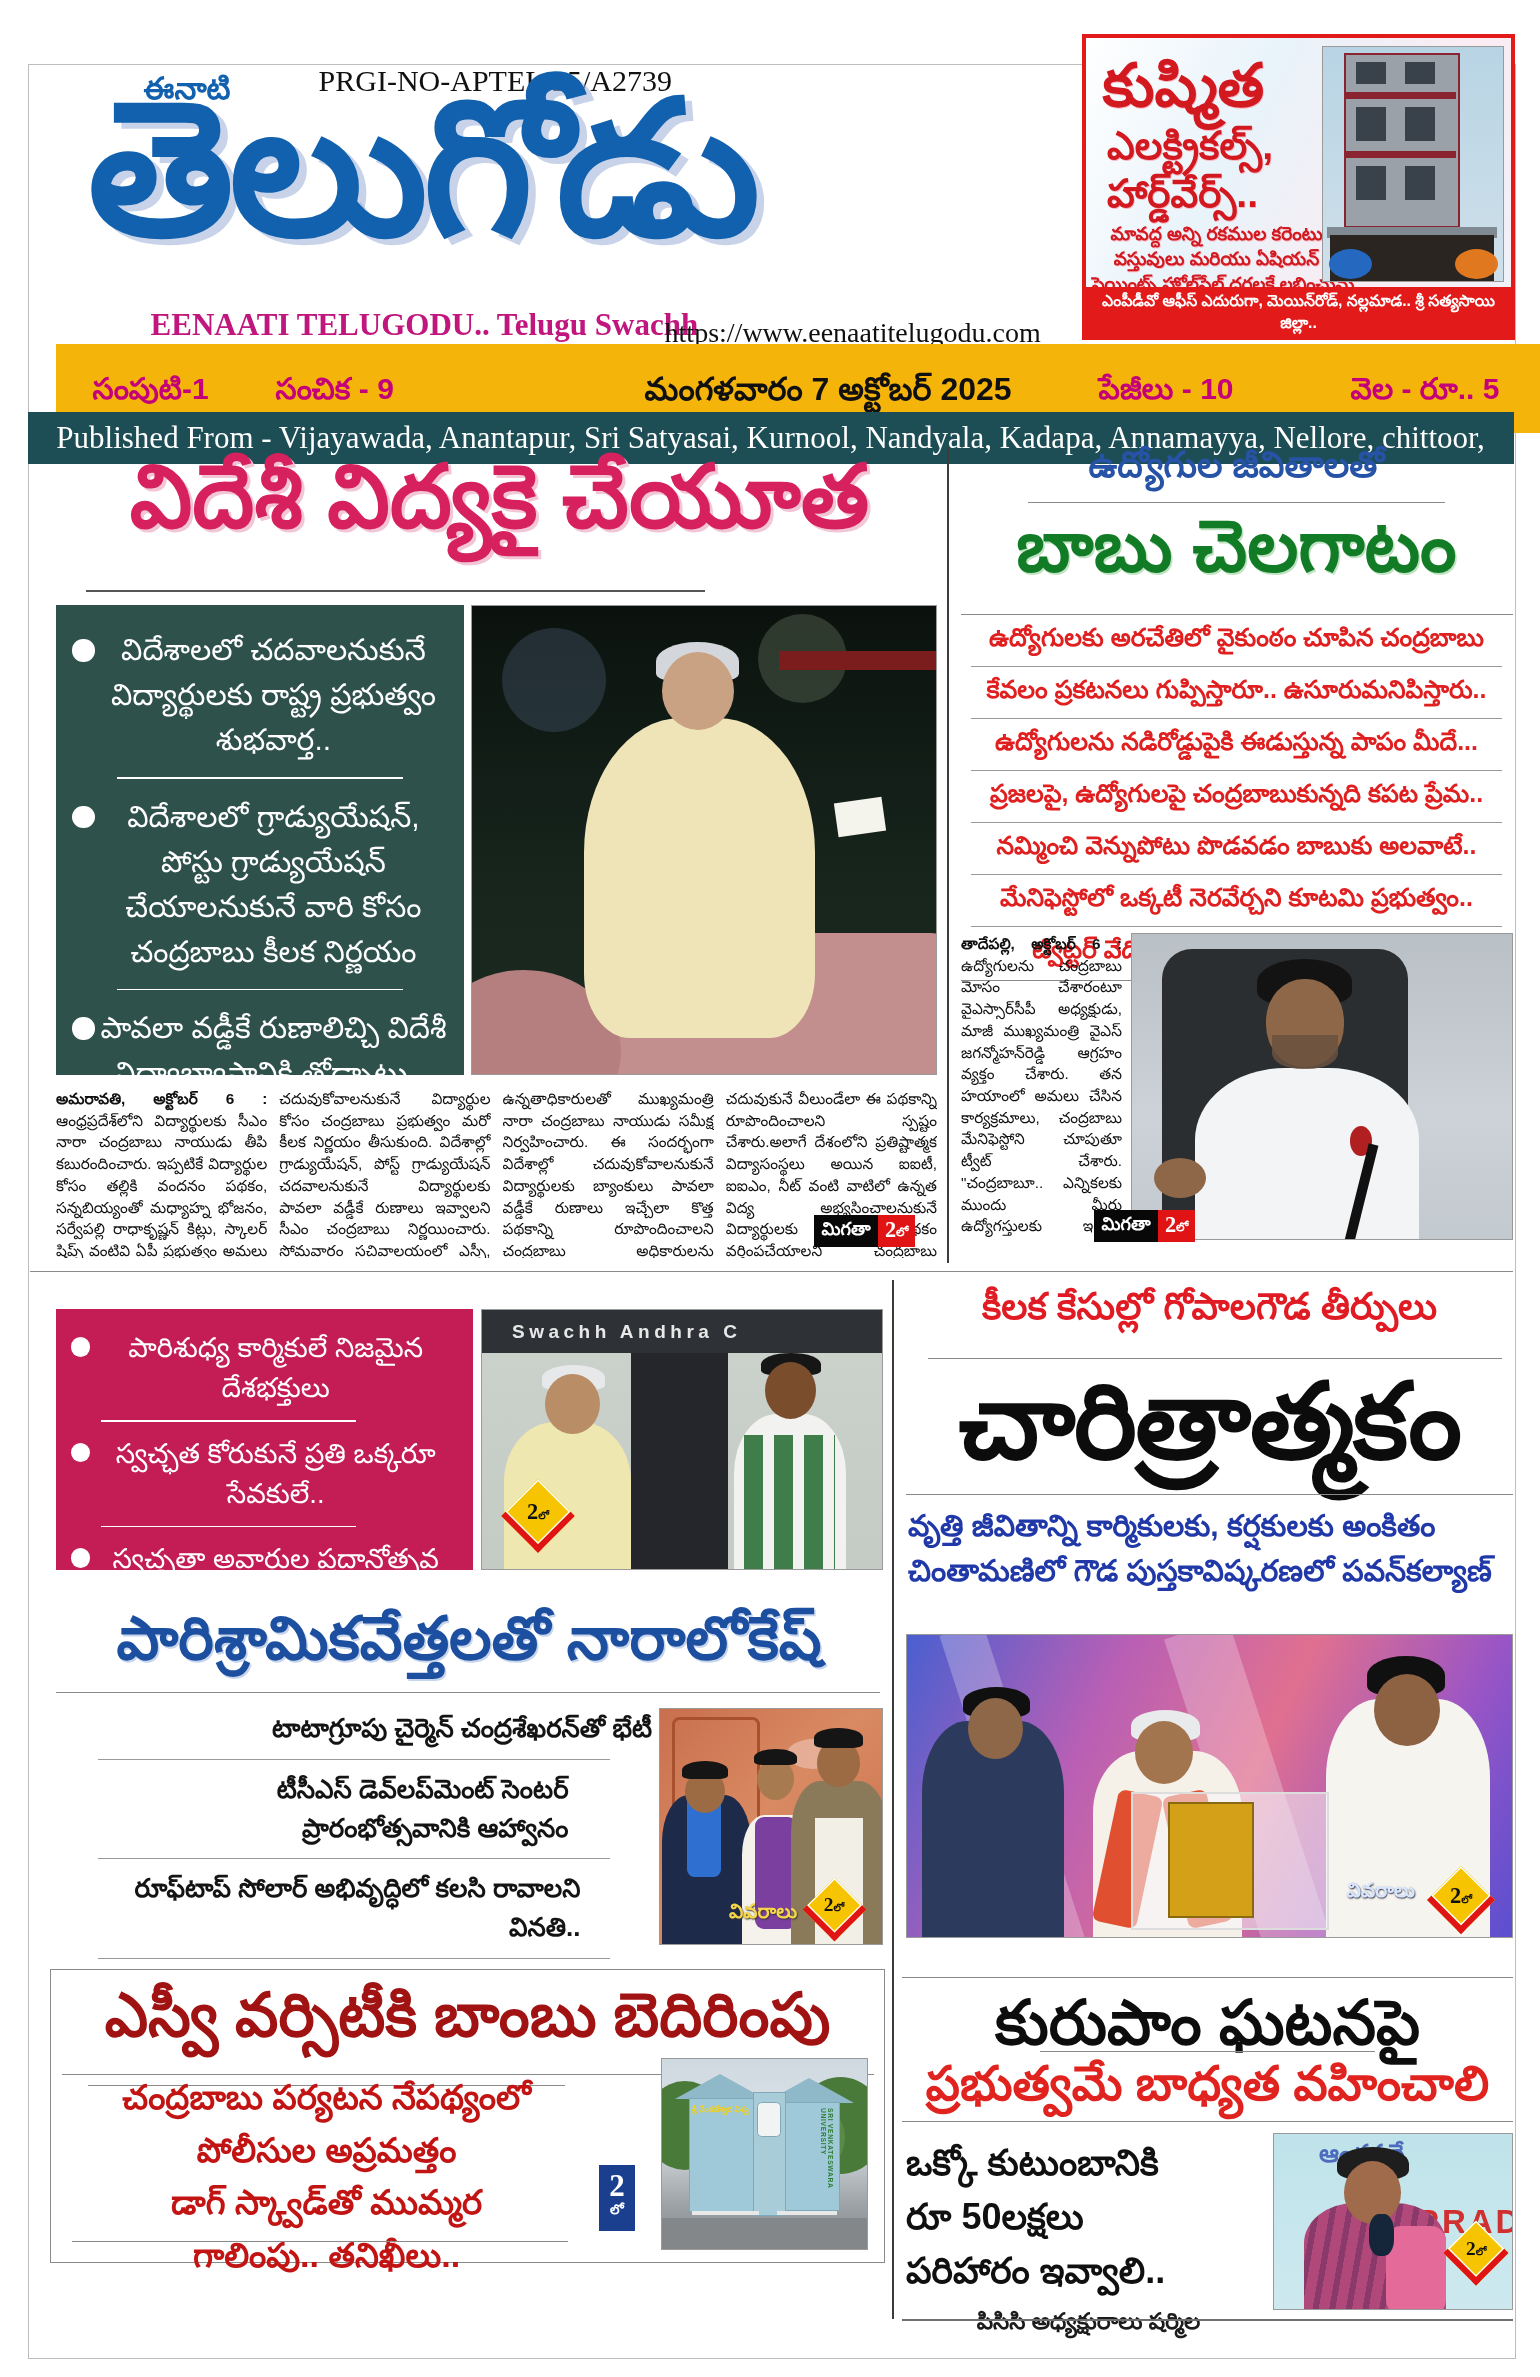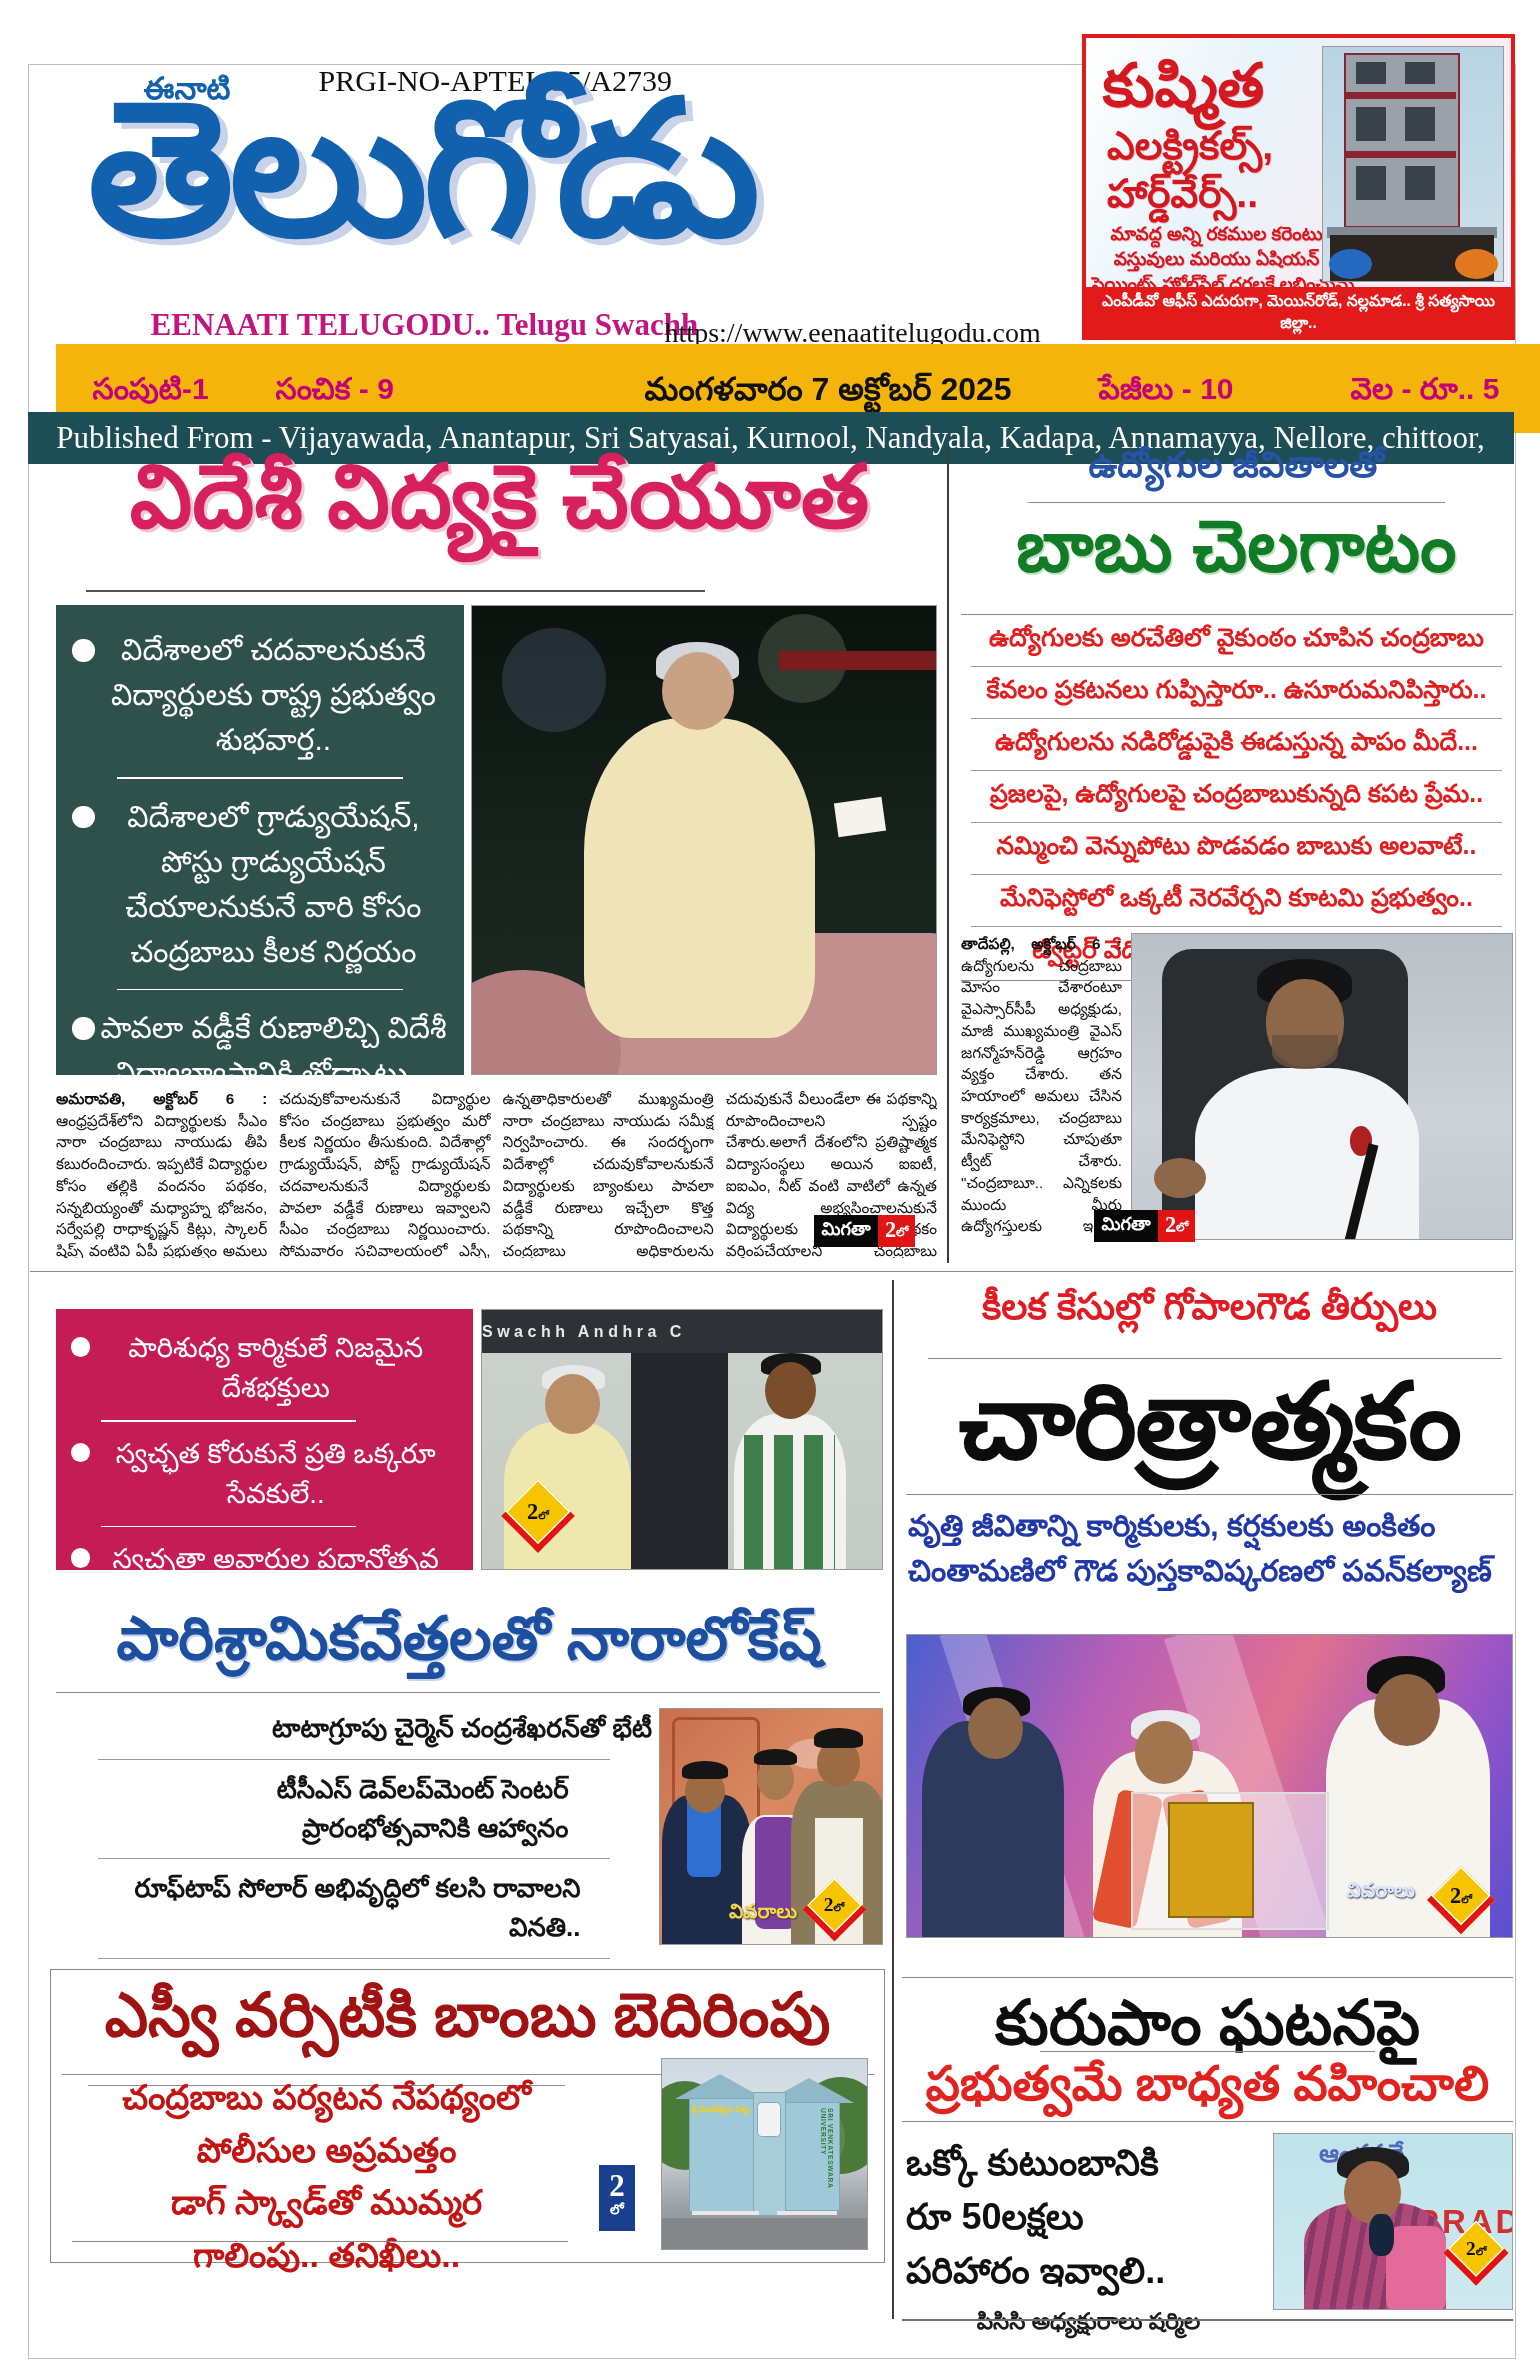--- a/index.html
+++ b/index.html
@@ -113,21 +113,21 @@
   .ph-jagan .chair{position:absolute;left:30px;top:15px;width:246px;height:268px;background:#2b2e31;border-radius:30px 30px 0 0;}
   .ph-jagan .body{position:absolute;left:63px;top:134px;width:224px;height:179px;background:#f3f4f6;border-radius:40% 40% 0 0;}
   .ph-jagan .head{position:absolute;left:134px;top:45px;width:78px;height:88px;background:#8d6748;border-radius:48%;}
   .ph-jagan .hair{position:absolute;left:125px;top:25px;width:95px;height:46px;background:#131313;border-radius:50% 50% 30% 30%;}
   .ph-jagan .beard{position:absolute;left:140px;top:101px;width:66px;height:34px;background:#6a5140;border-radius:0 0 46% 46%;opacity:.85;}
   .ph-jagan .mic{position:absolute;left:224px;top:209px;width:10.4px;height:104px;background:#111;transform:rotate(14deg);}
   .ph-jagan .michead{position:absolute;left:218px;top:192px;width:22.4px;height:30px;background:#b02020;border-radius:50%;}
   .ph-jagan .hand{position:absolute;left:22.4px;top:224px;width:52px;height:40px;background:#8d6748;border-radius:50%;}
 
   .ph-swachh{background:linear-gradient(#ccd2cc,#c4cac4);}
-  .ph-swachh .band{position:absolute;left:0;top:0;width:100%;height:43px;background:#2e3237;color:#e8e8e8;font-size:16px;font-weight:bold;letter-spacing:4.5px;line-height:43px;box-sizing:border-box;}
+  .ph-swachh .band{position:absolute;left:0;top:0;width:100%;height:43px;background:#2e3237;color:#e8e8e8;font-size:19px;font-weight:bold;letter-spacing:4.5px;line-height:43px;padding-left:30px;box-sizing:border-box;}
   .ph-swachh .suit{position:absolute;left:149px;top:43px;width:97px;height:218px;background:#24262b;}
   .ph-swachh .m1{position:absolute;left:22.4px;top:112px;width:127px;height:149px;background:#efe7b0;border-radius:40% 40% 0 0;}
   .ph-swachh .m1h{position:absolute;left:63px;top:64px;width:55px;height:60px;background:#b98d66;border-radius:50%;}
   .ph-swachh .m1hair{position:absolute;left:60px;top:55px;width:63px;height:25px;background:#e6e8ea;border-radius:50% 50% 20% 20%;}
   .ph-swachh .m2{position:absolute;left:252px;top:104px;width:112px;height:157px;background:#f2f3f0;border-radius:38% 38% 0 0;}
   .ph-swachh .vest{position:absolute;left:262px;top:125px;width:91px;height:136px;background:repeating-linear-gradient(90deg,#3f7d4a 0 19.4px,#f2f3f0 19.4px 30px);}
   .ph-swachh .m2h{position:absolute;left:283px;top:52px;width:51px;height:57px;background:#7a4e2d;border-radius:50%;}
   .ph-swachh .m2hair{position:absolute;left:279px;top:43px;width:60px;height:22.4px;background:#161616;border-radius:50% 50% 20% 20%;}
 
   .ph-lokesh{background:linear-gradient(135deg,#c96f4e 0%,#d98a62 45%,#c76a4c 100%);}

